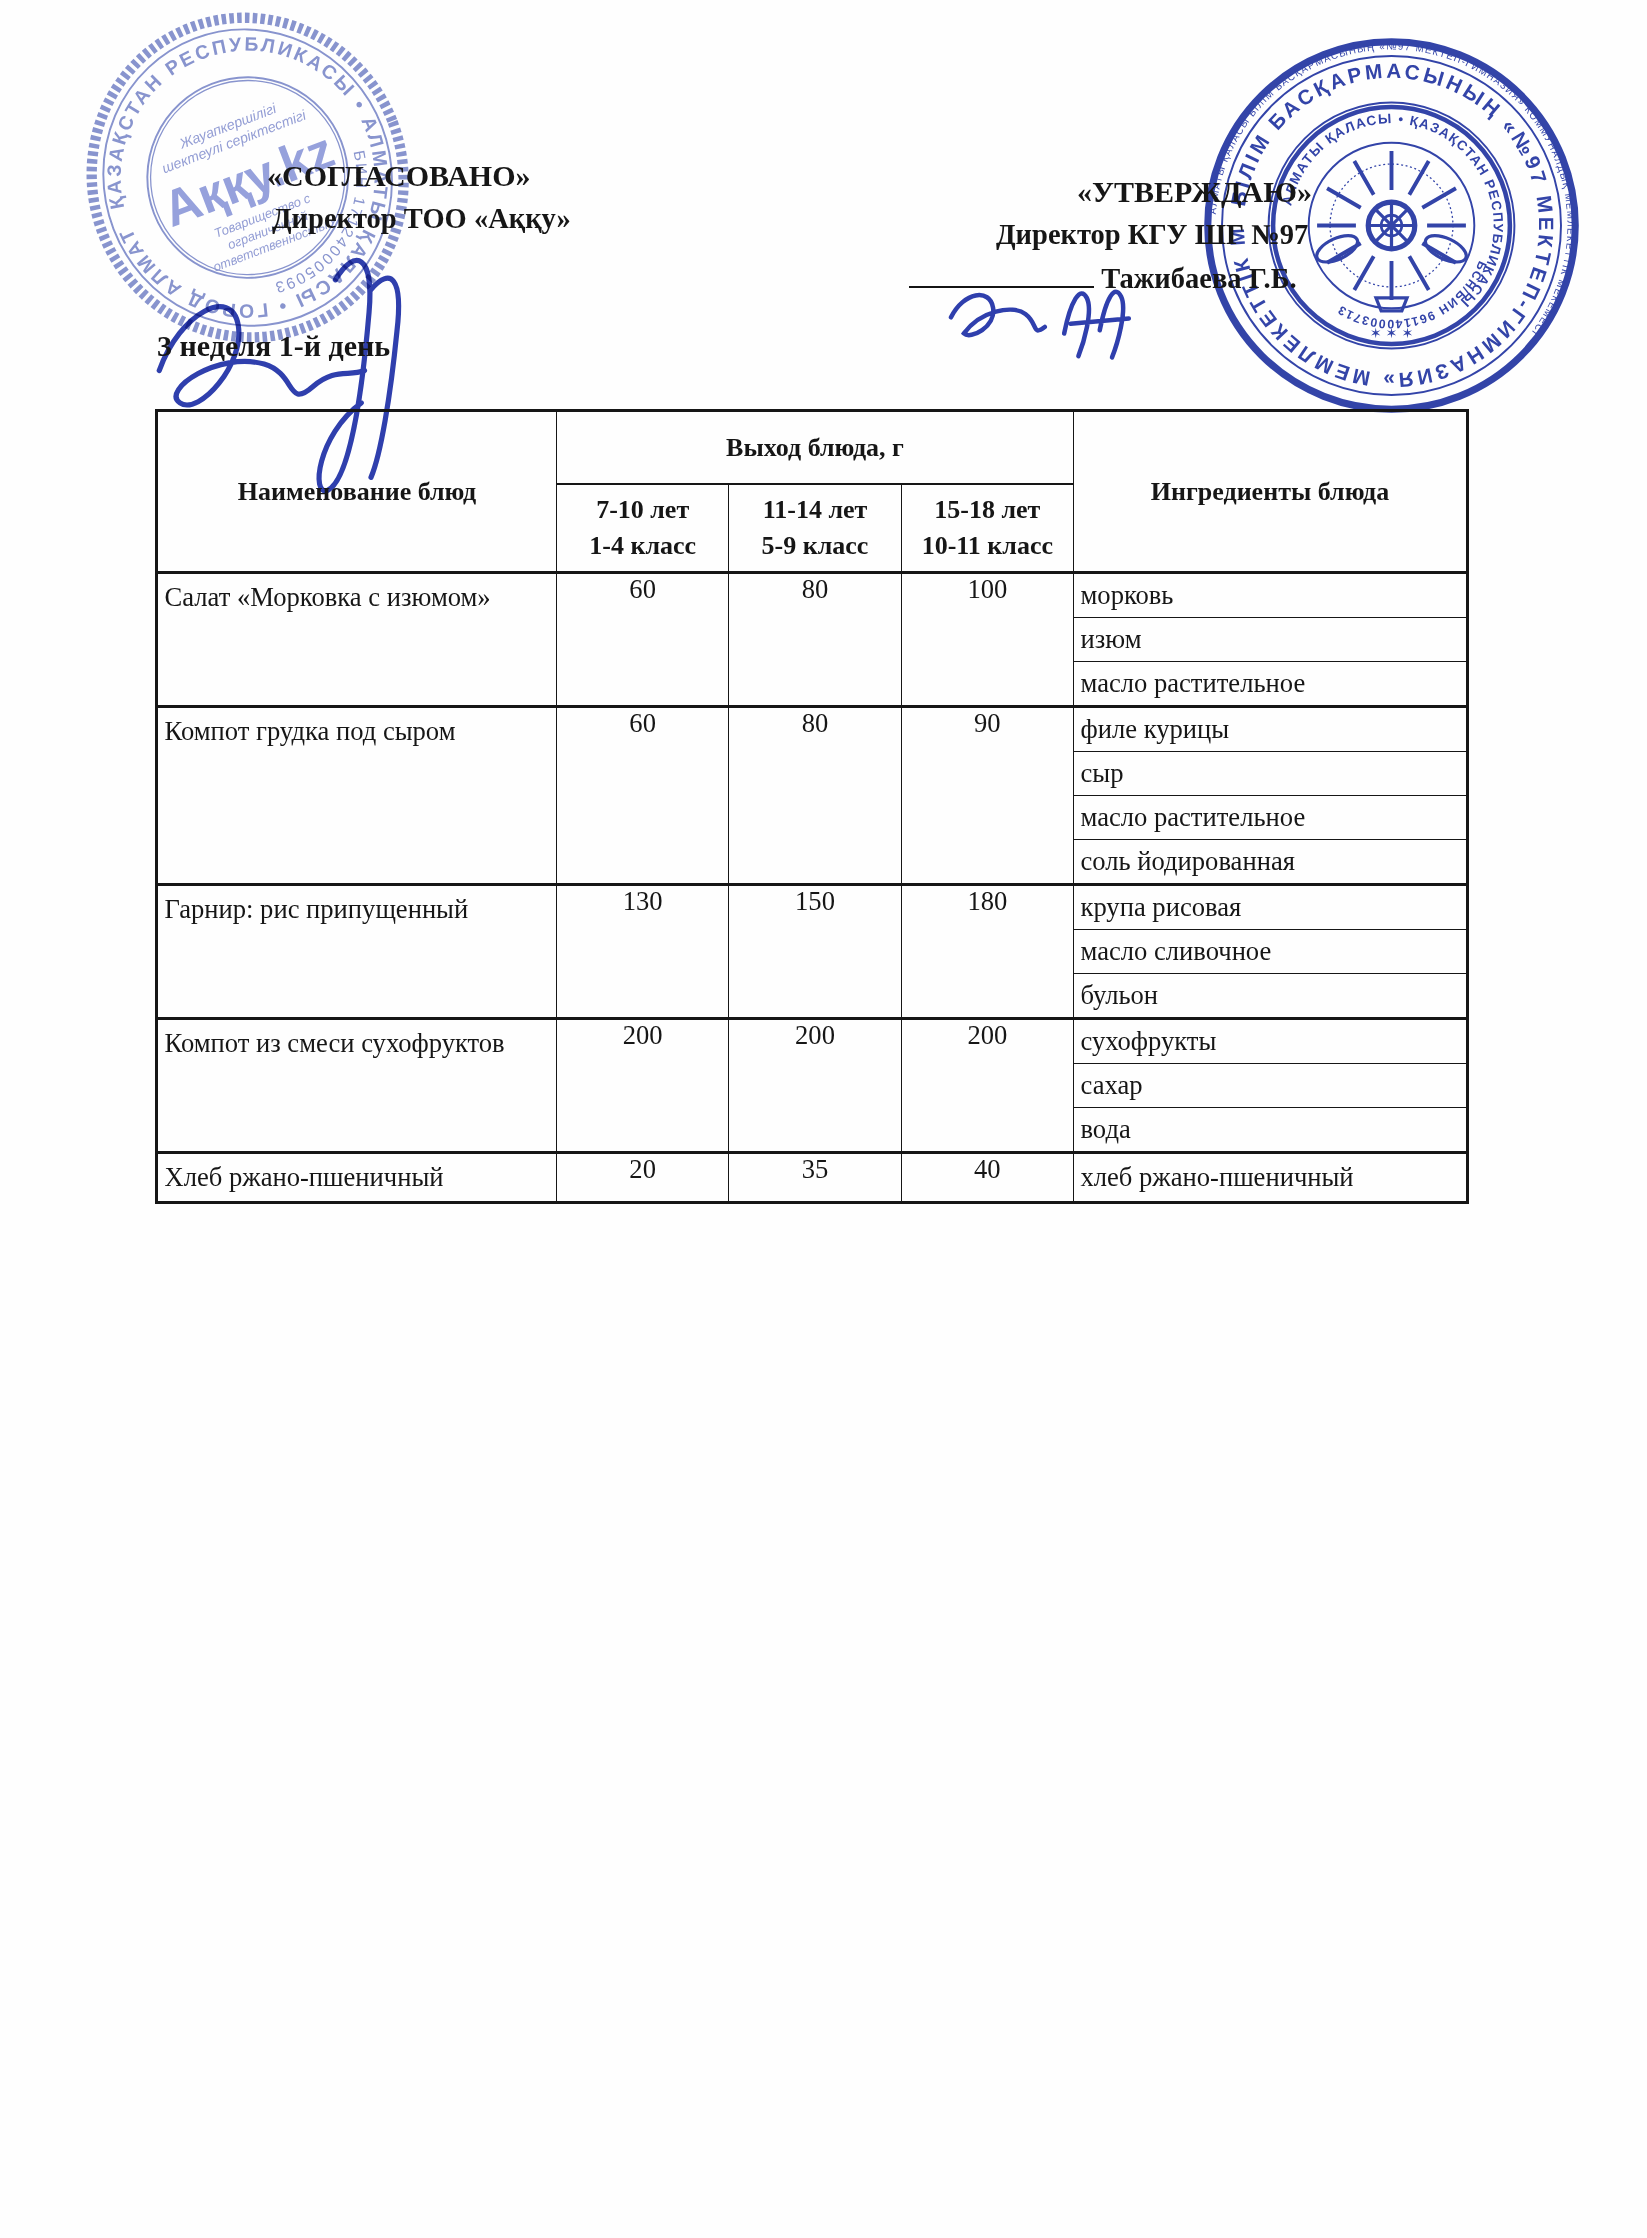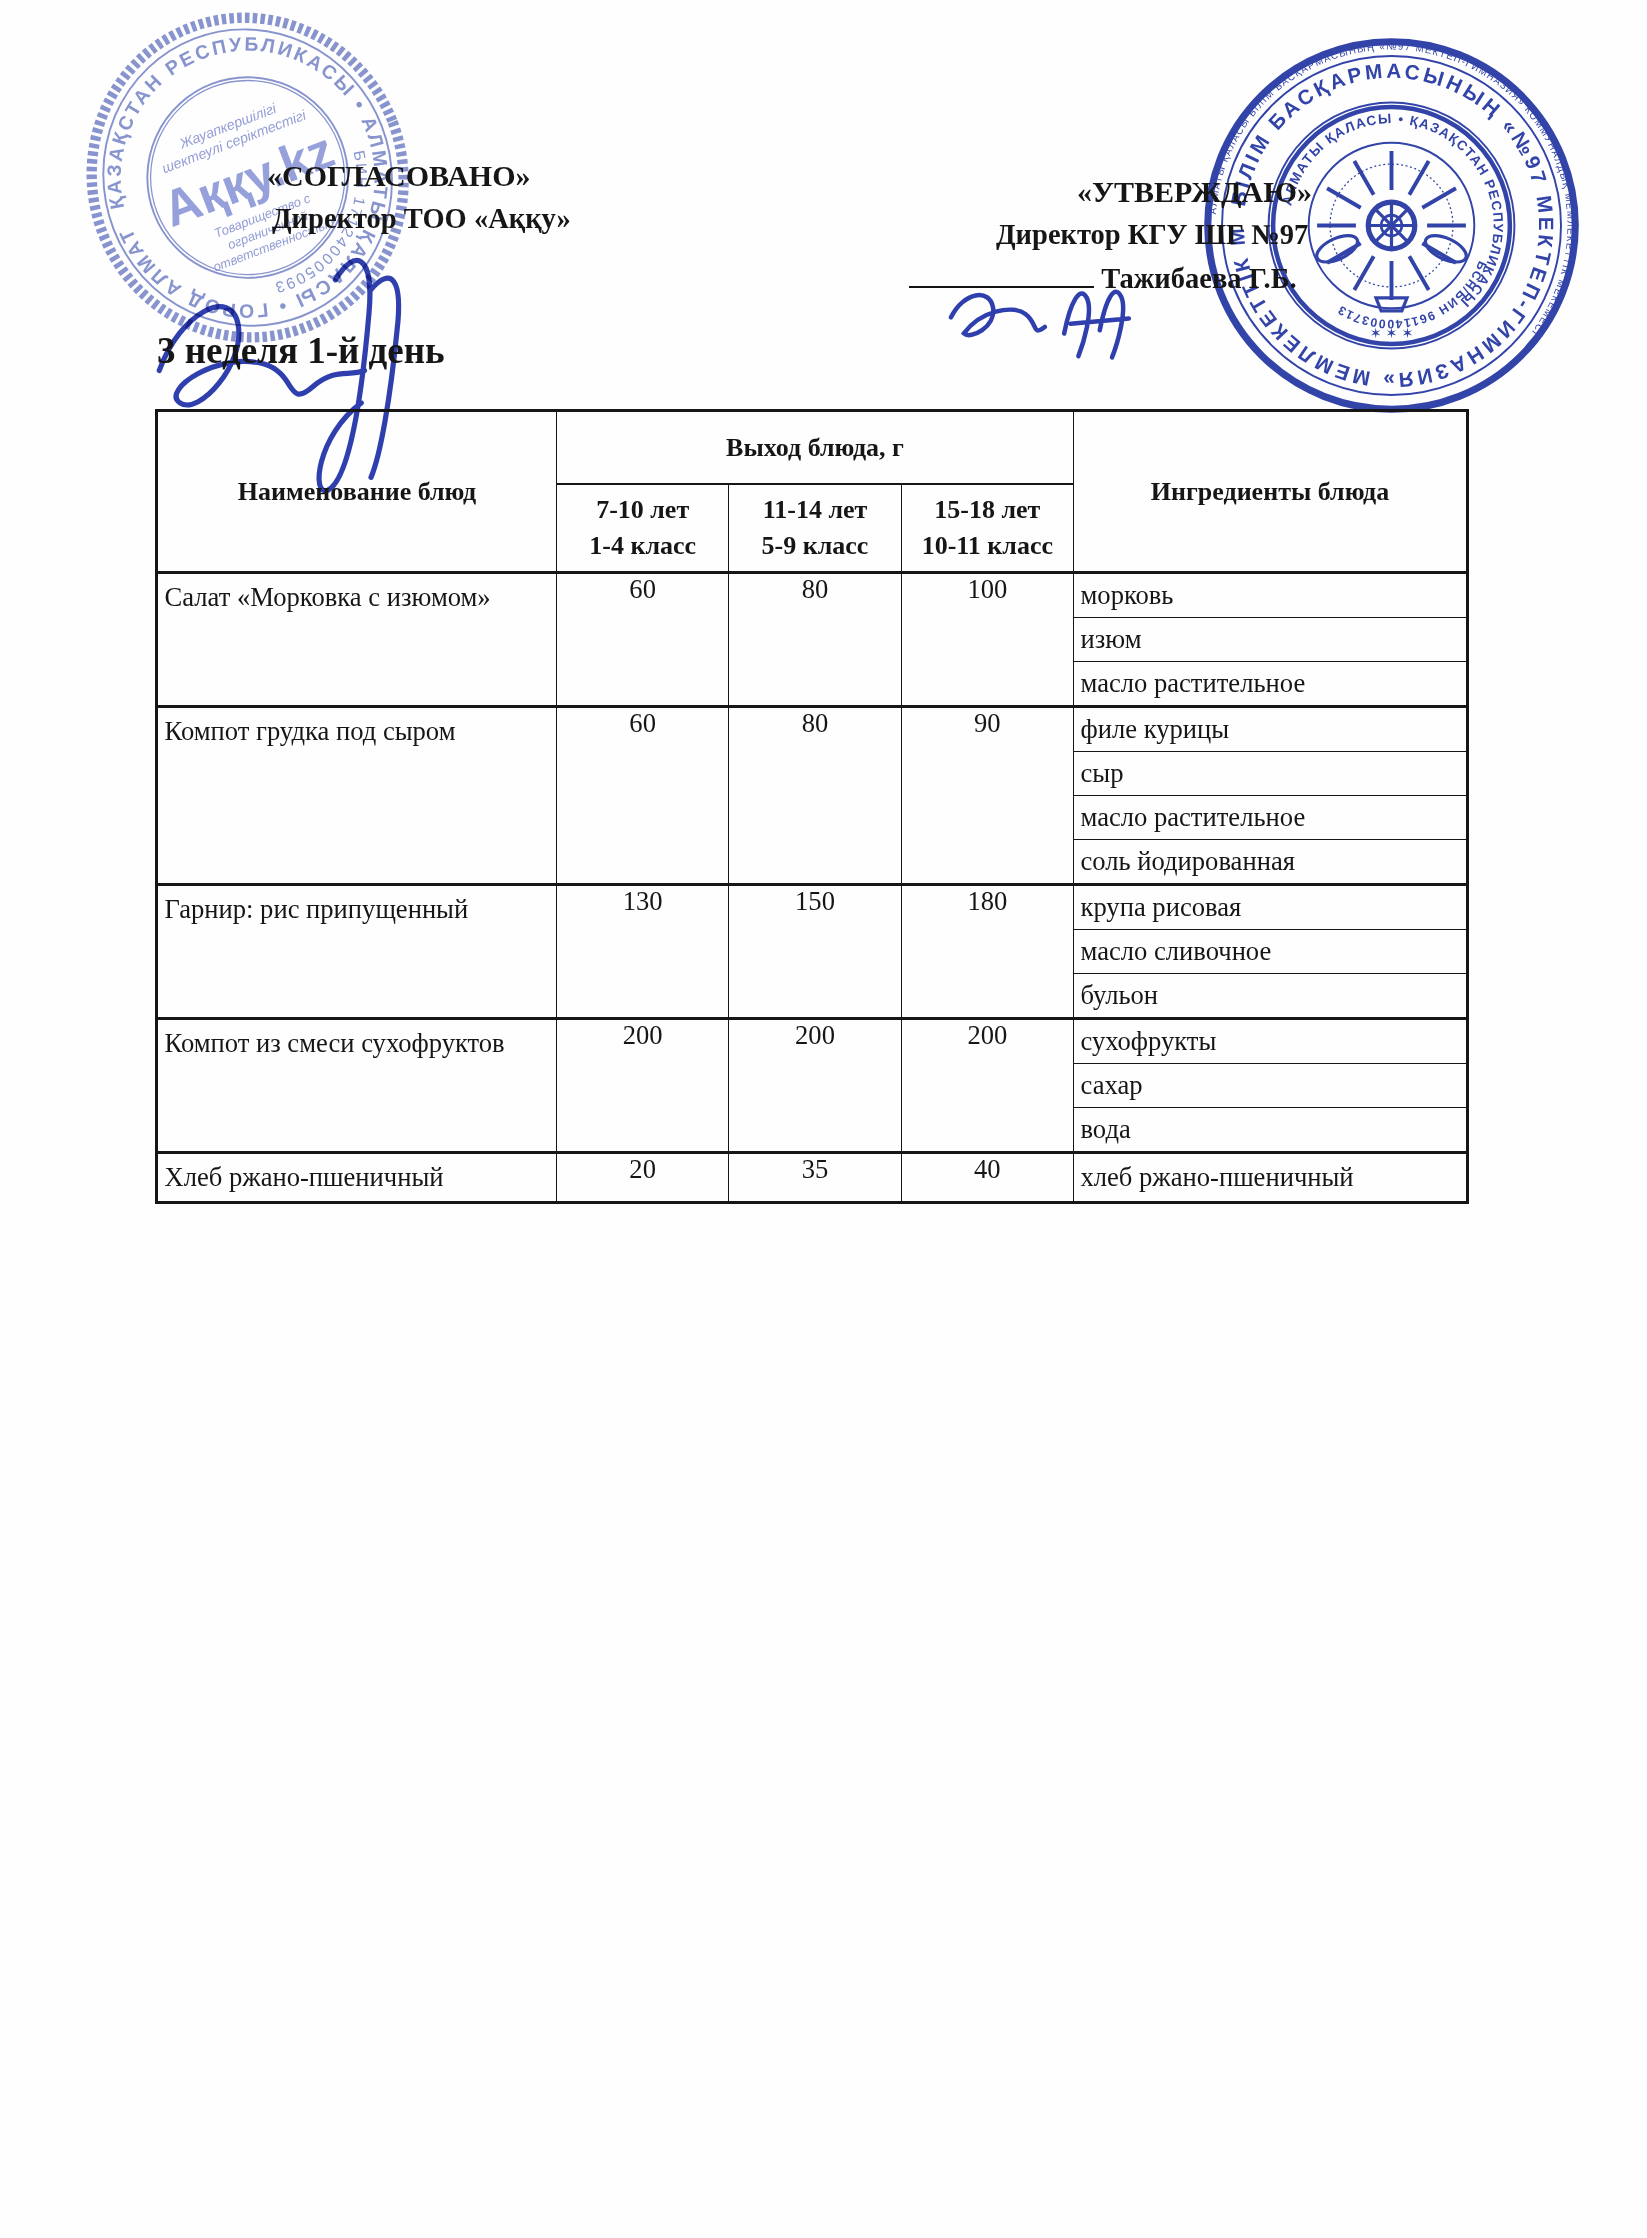--- a/index.html
+++ b/index.html
@@ -20,21 +20,21 @@
   .approve-left{left:207px;top:154px;}
   .approve-left .t1{margin-left:60px;}
   .approve-left .t2{margin-left:65px;}
   .approve-left .sig-line{width:246px;}
   .approve-right{left:909px;top:170px;}
   .approve-right .t1{margin-left:168px;}
   .approve-right .t2{margin-left:87px;}
   .approve-right .sig-line{width:185px;}
   .week-day{
     position:absolute;left:157px;top:329px;
-    font-size:37px;font-weight:bold;
+    font-size:30px;font-weight:bold;
   }
   
   .stamp{position:absolute;mix-blend-mode:multiply;}
   .stamp-left{left:83px;top:9px;transform:rotate(-21deg);opacity:.92;}
   .stamp-right{left:1200px;top:34px;opacity:.96;}
   .signature{position:absolute;mix-blend-mode:multiply;}
   .signature-left{left:141px;top:241px;}
   .signature-right{left:941px;top:272px;}
   
   table.menu{

